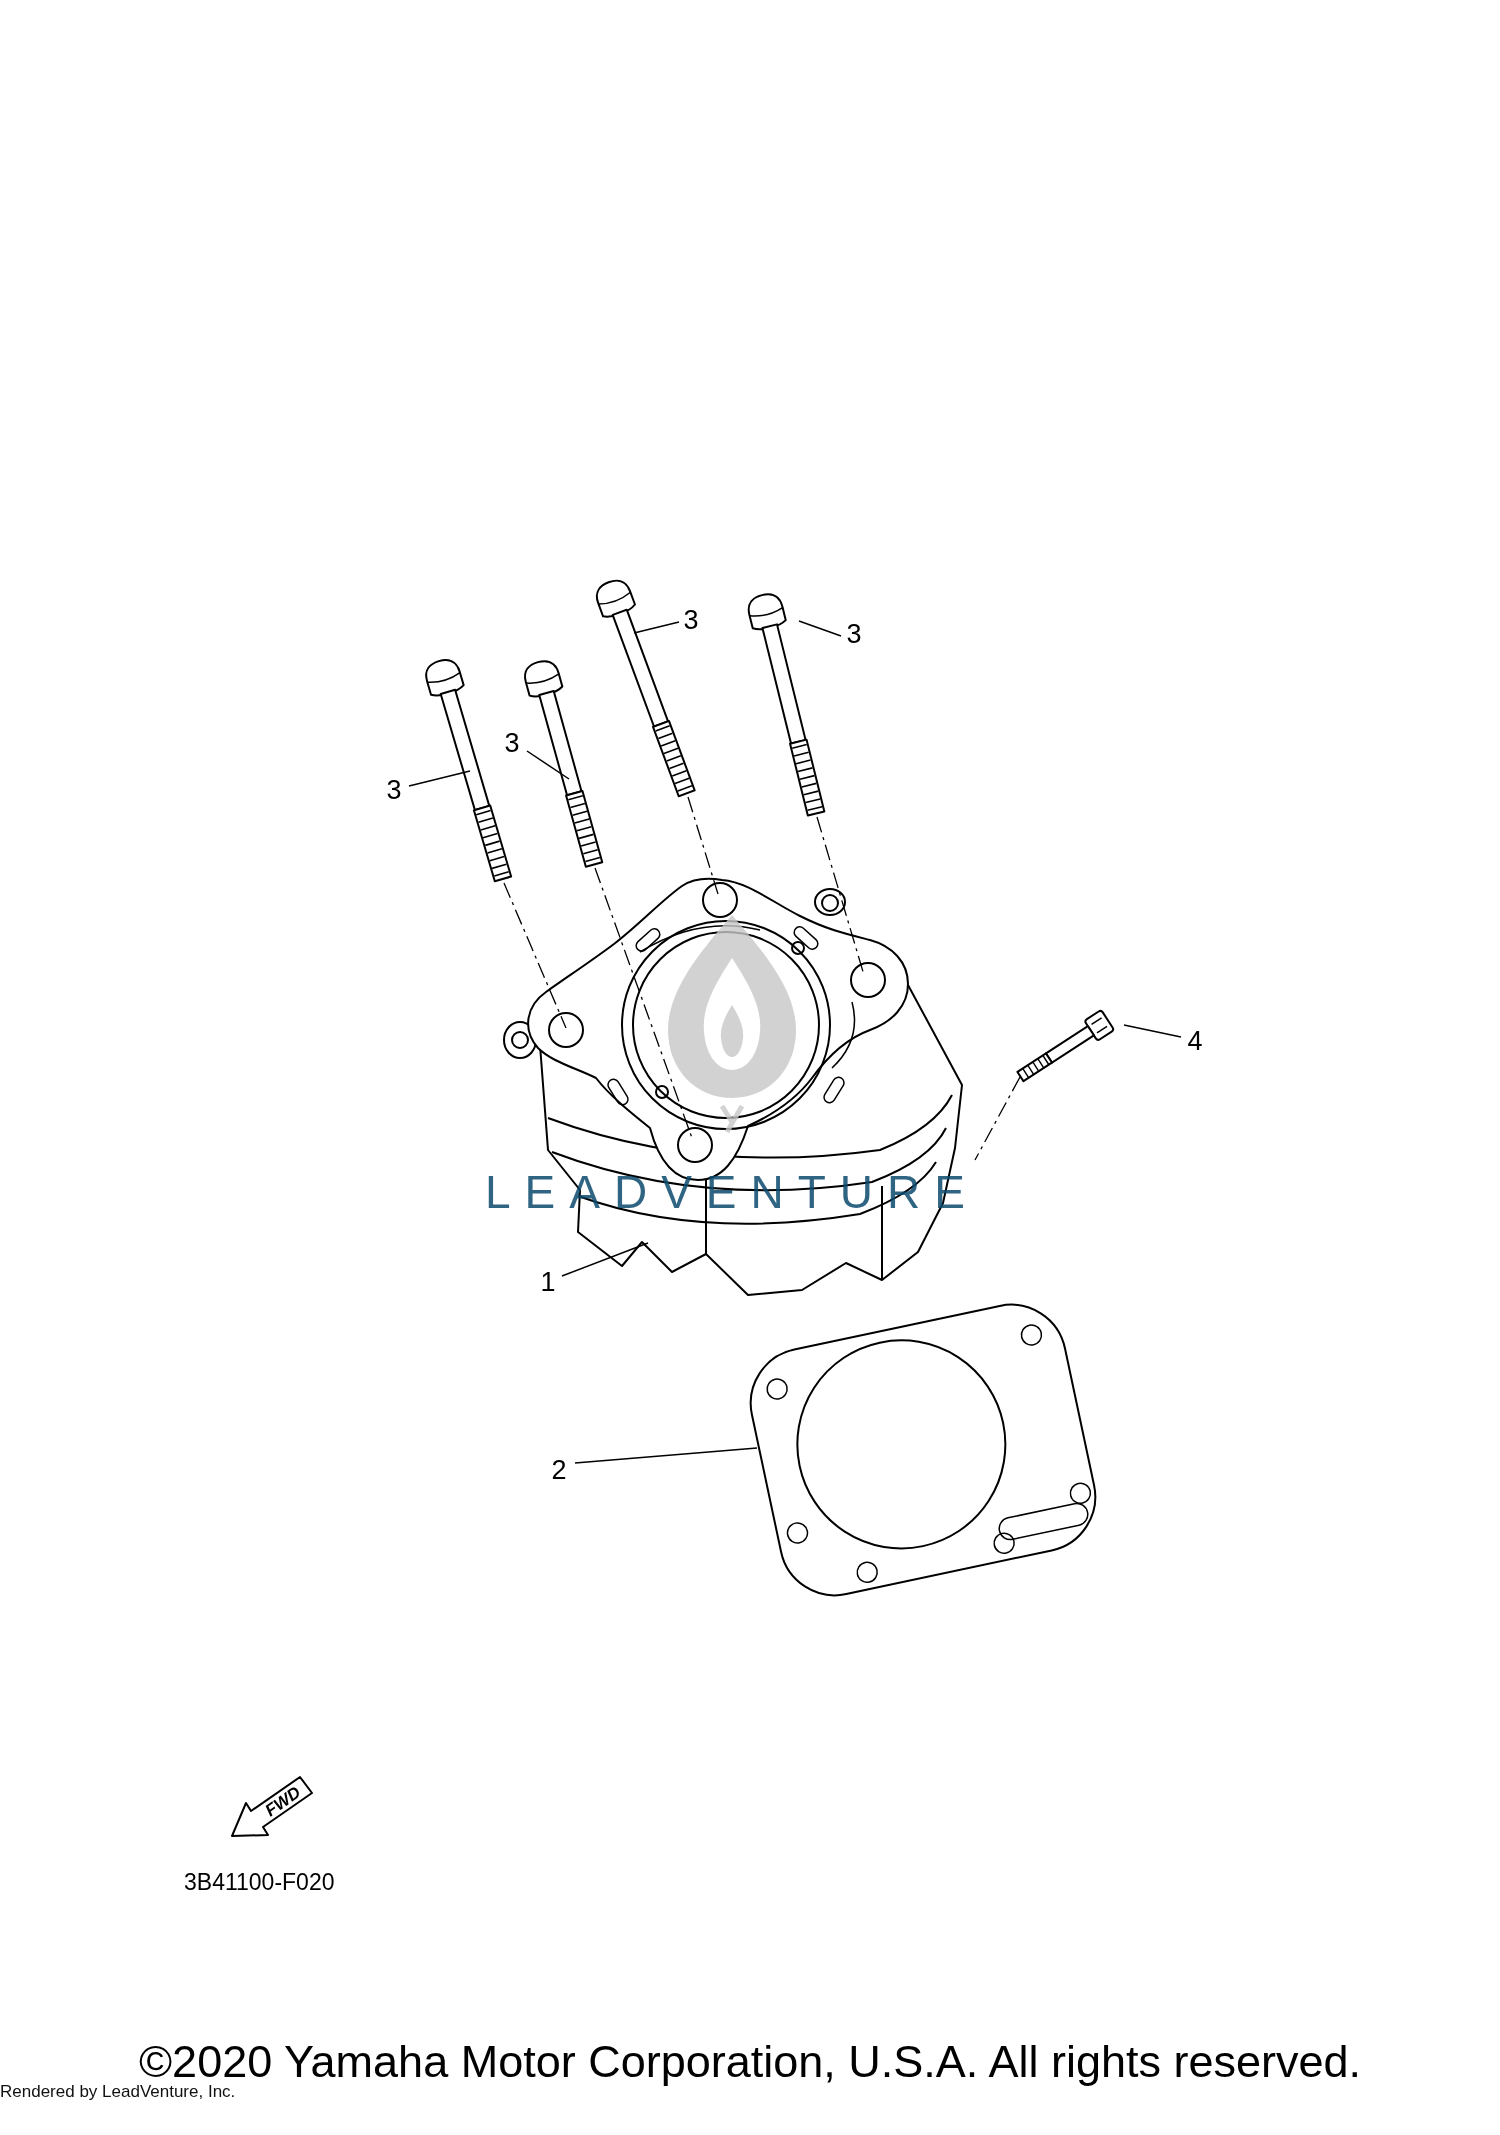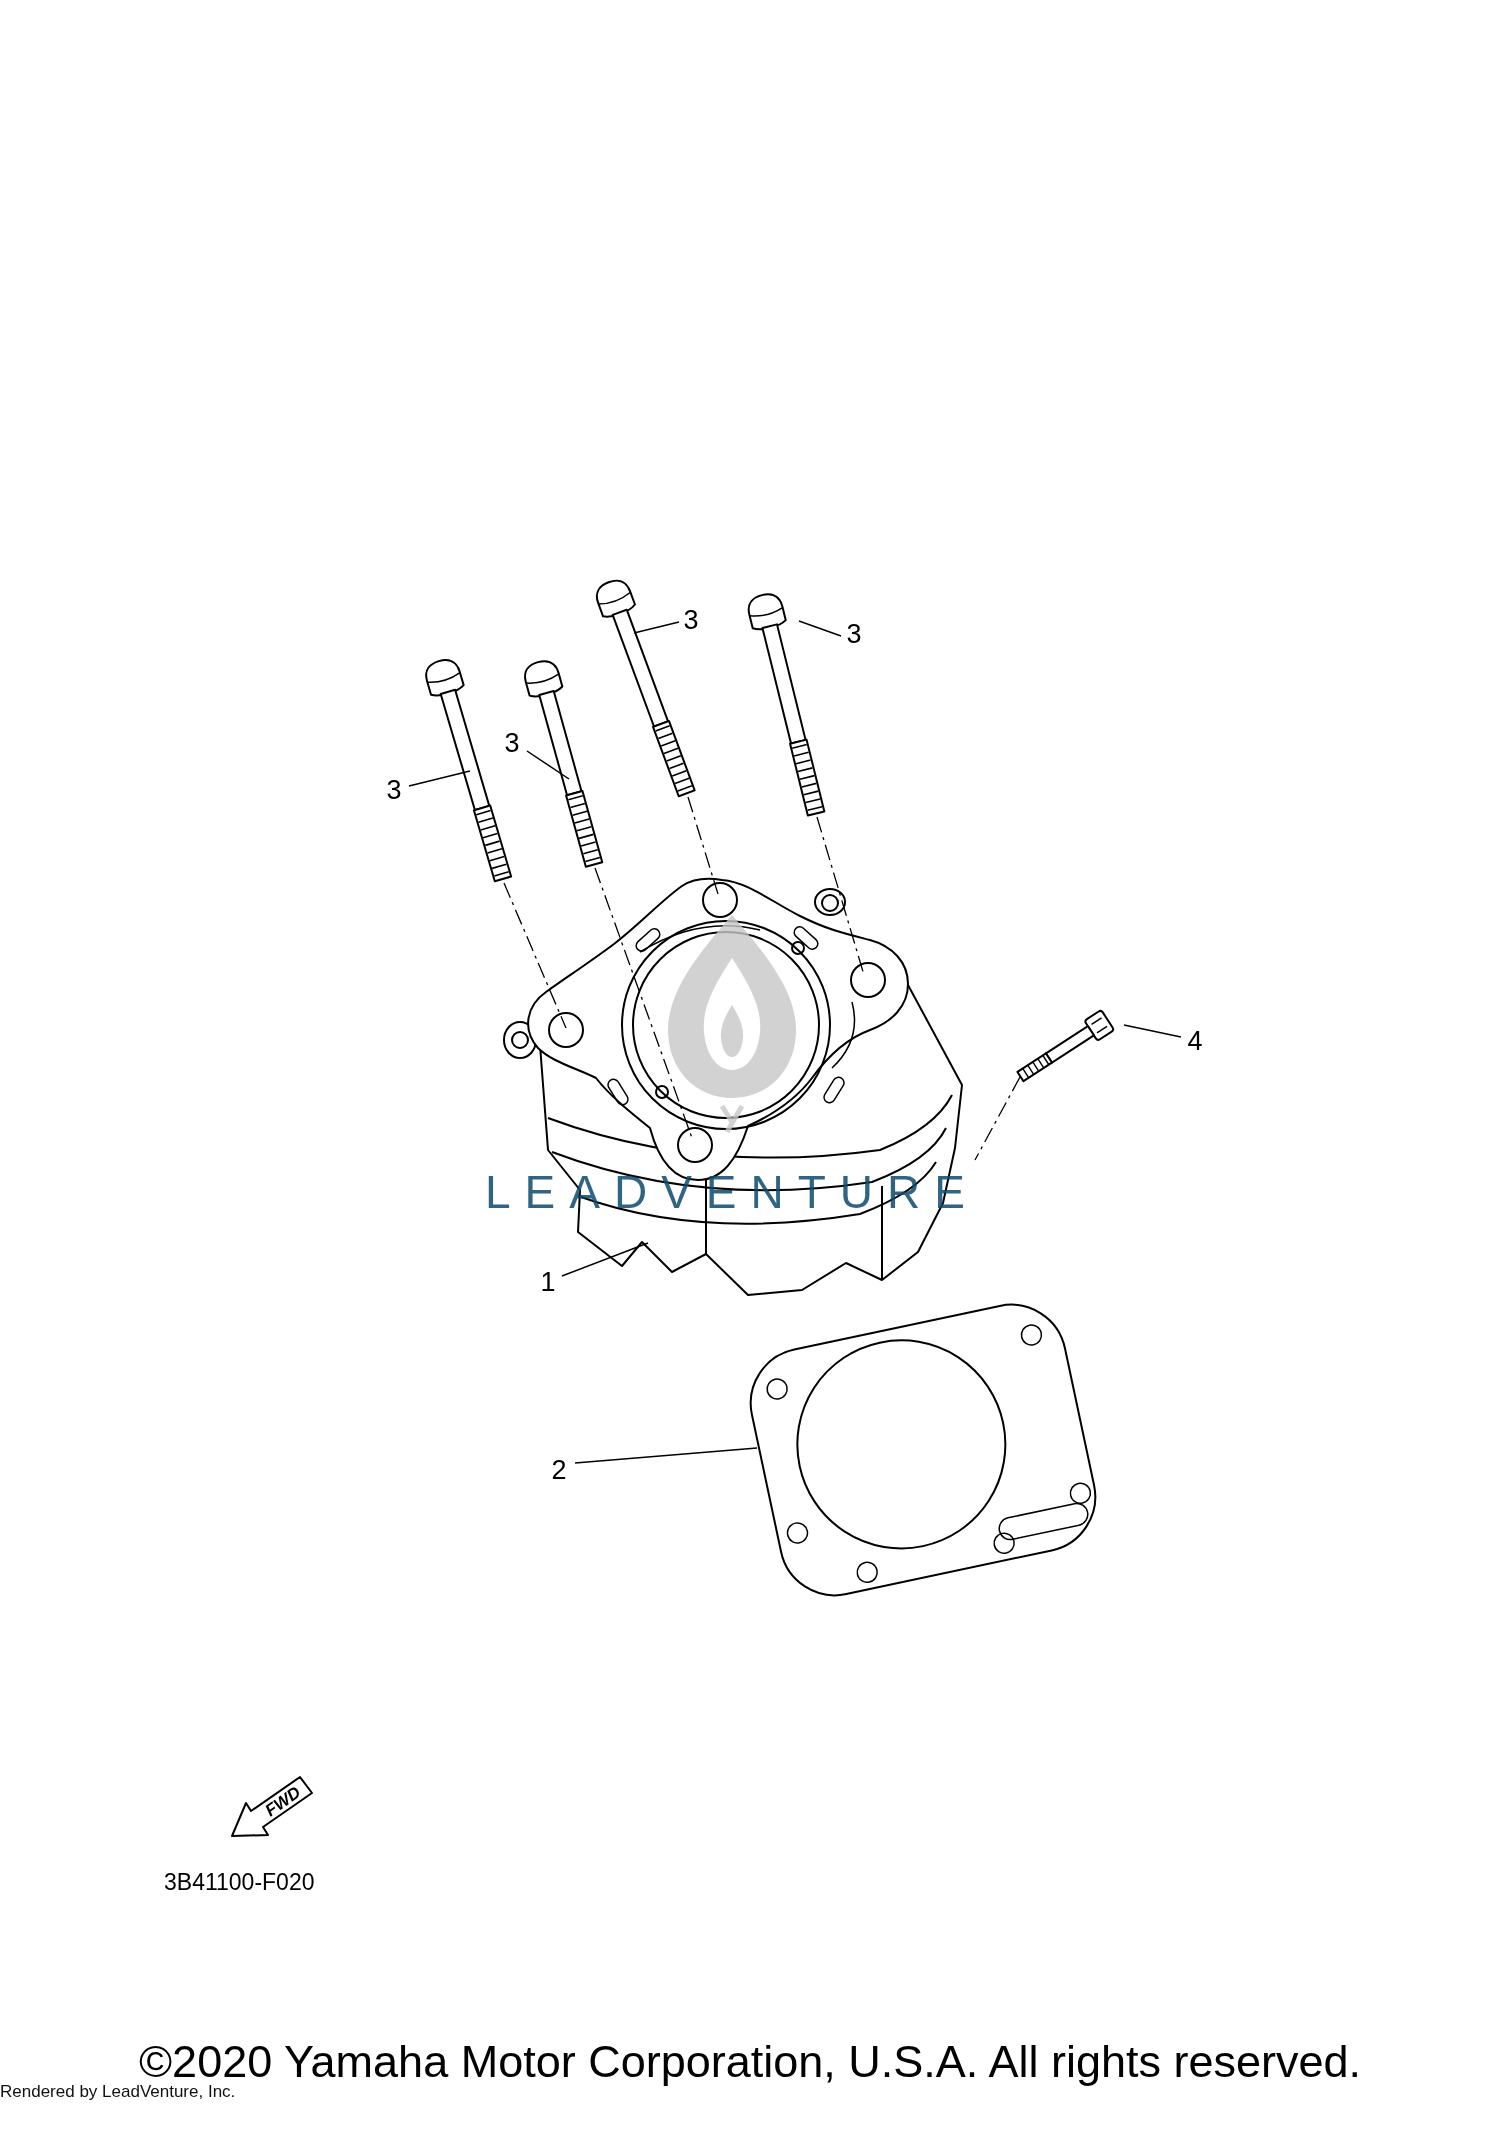--- a/index.html
+++ b/index.html
@@ -21,21 +21,21 @@
     transform:translate(-50%,-50%);
     font-size:27px; line-height:1;
   }
   #watermark-text {
     position:absolute; z-index:2;
     left:732px; top:1192px;
     transform:translate(-50%,-50%);
     font-size:46px; letter-spacing:14px; font-weight:500;
     color:#0c4a6e; opacity:.85; white-space:nowrap;
   }
-  #part-code { position:absolute; z-index:3; left:164px; top:1869px; font-size:23px; }
+  #part-code { position:absolute; z-index:3; left:184px; top:1869px; font-size:23px; }
   #copyright {
     position:absolute; z-index:3; left:0; top:2036px; width:100%;
     text-align:center; font-size:45px; white-space:nowrap;
   }
   #rendered-by {
     position:absolute; z-index:4; left:0; top:2082px; width:100%;
     text-align:left; font-size:17px; color:#111;
   }
 </style>
 </head>

